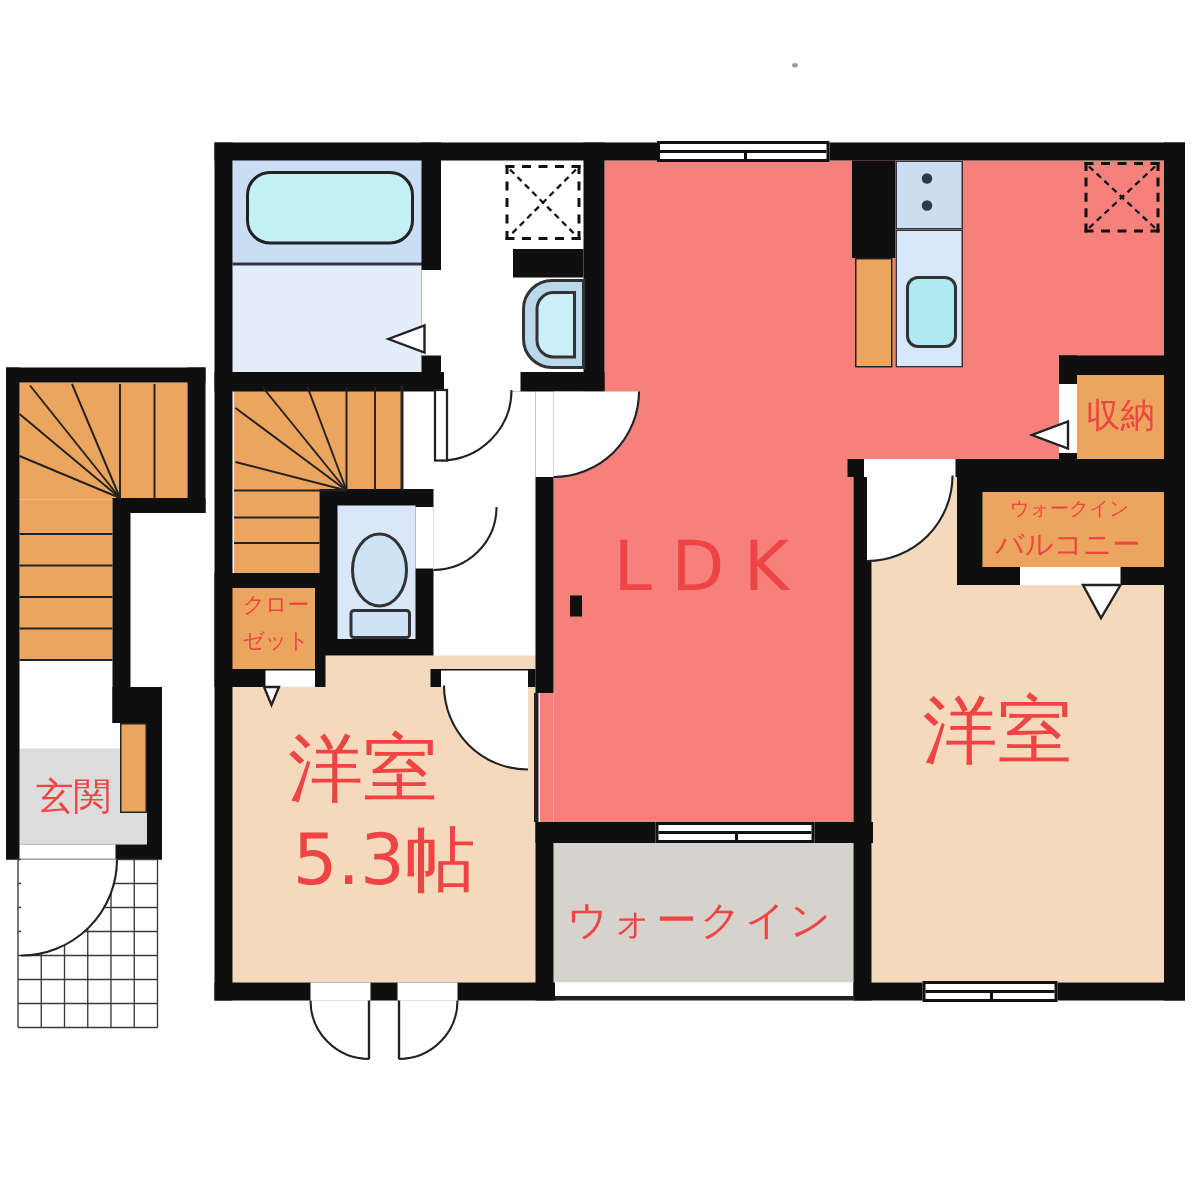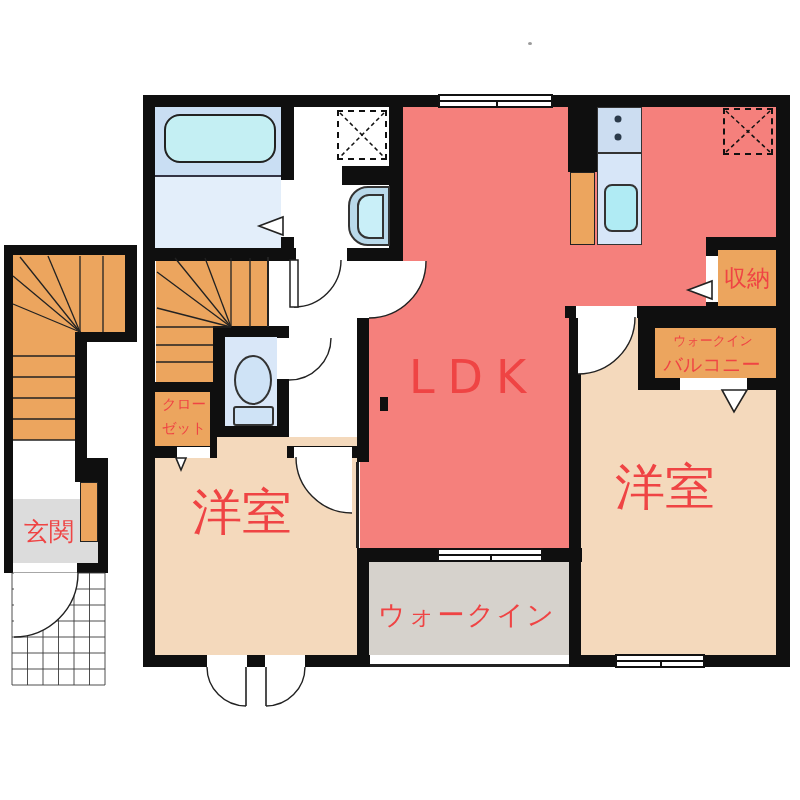--- a/index.html
+++ b/index.html
@@ -208,20 +208,21 @@
       <line x1="770" y1="111" x2="726" y2="152"></line>
     </g>
 
     <ellipse cx="253" cy="380" rx="18" ry="24" fill="#cfe3f6" stroke="#333" stroke-width="2"></ellipse>
     <circle cx="618" cy="119" r="3.5" fill="#2b3a4a"></circle>
     <circle cx="618" cy="137" r="3.5" fill="#2b3a4a"></circle>
   </svg>
 
   <div class="lbl" style="left:474px;top:377px;font-size:46px;letter-spacing:0.28em;">LDK</div>
   <div class="lbl" style="left:242px;top:512px;font-size:50px;">洋室</div>
+  <div class="lbl" style="left:256px;top:574px;font-size:47px;">5.3帖</div>
   <div class="lbl" style="left:665px;top:487px;font-size:50px;">洋室</div>
   <div class="lbl" style="left:467px;top:614px;font-size:27px;letter-spacing:0.08em;">ウォークイン</div>
   <div class="lbl" style="left:49px;top:531px;font-size:25px;">玄関</div>
   <div class="lbl" style="left:747px;top:278px;font-size:23px;">収納</div>
   <div class="lbl" style="left:713px;top:340px;font-size:13px;">ウォークイン</div>
   <div class="lbl" style="left:712px;top:364px;font-size:19px;">バルコニー</div>
   <div class="lbl" style="left:184px;top:404px;font-size:14.5px;">クロー</div>
   <div class="lbl" style="left:184px;top:428px;font-size:14.5px;">ゼット</div>
 
 </div>

